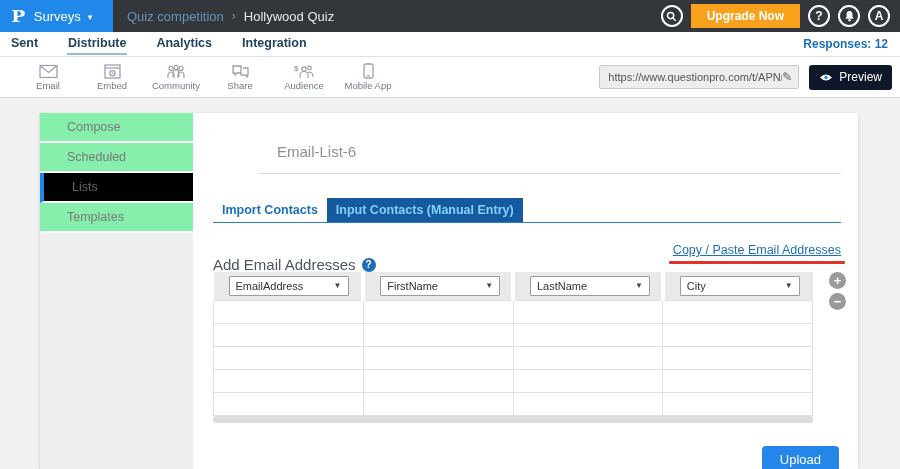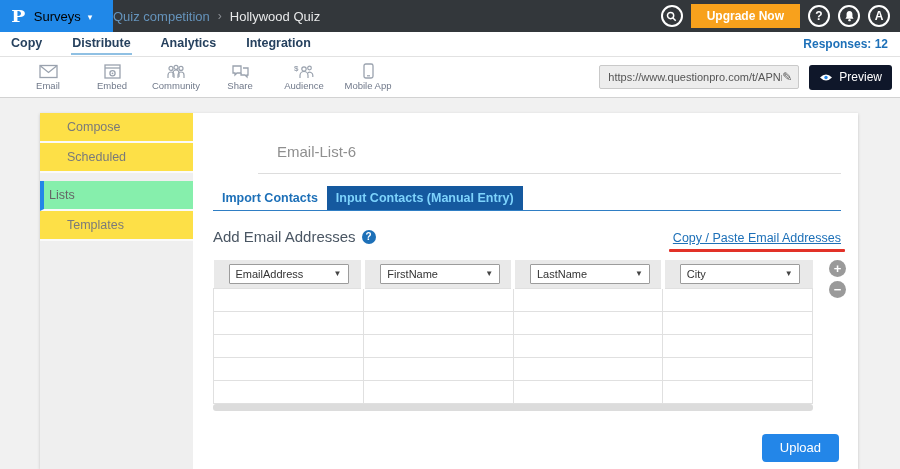--- a/index.html
+++ b/index.html
@@ -2,23 +2,23 @@
 <html><head>
 <meta charset="utf-8">
 <style>
   * { margin:0; padding:0; box-sizing:border-box; }
   html,body { width:900px; height:469px; overflow:hidden; font-family:"Liberation Sans",sans-serif; background:#f1f1f1; }
 
   
   .topbar { height:32px; background:#33373b; display:flex; align-items:stretch; }
   .logo-area { width:113px; background:#2088e8; display:flex; align-items:center; padding:0 10px 0 12px; cursor:pointer; }
   .logo-p { color:#fff; font-size:17px; font-weight:bold; font-family:"DejaVu Serif",serif; margin-right:9px; transform:scaleX(1.1); }
-  .product-name { color:#000000; font-size:13px; }
+  .product-name { color:#ffffff; font-size:13px; }
   .logo-caret { color:#fff; font-size:9px; margin-left:7px; margin-top:1px; }
-  .breadcrumb { display:flex; align-items:center; font-size:13px; gap:8px; }
+  .breadcrumb { display:flex; align-items:center; margin-left:14px; font-size:13px; gap:8px; }
   .bc-parent { color:#6593bb; cursor:pointer; }
   .bc-sep { color:#8b8f94; font-size:12px; }
   .bc-current { color:#e8e9ea; }
   .topbar-right { margin-left:auto; display:flex; align-items:center; gap:8px; padding-right:10px; }
   .circle-btn { width:22px; height:22px; border:2px solid #fff; border-radius:50%; display:flex; align-items:center; justify-content:center; color:#fff; font-size:12px; font-weight:bold; cursor:pointer; background:transparent; }
   .upgrade-btn { background:#f8a11c; color:#fff; border:none; border-radius:0; height:24px; padding:0 16px; font-size:12px; font-weight:bold; cursor:pointer; font-family:"Liberation Sans",sans-serif; }
 
   
   .navrow { height:25px; background:#fff; display:flex; align-items:center; padding:0 12px 0 10px; border-bottom:1px solid #e2e2e2; }
   .nav-item { font-size:12.5px; color:#26415e; font-weight:bold; margin-right:28px; padding:3px 1px; cursor:pointer; border-bottom:2px solid transparent; }
@@ -33,33 +33,33 @@
   .toolbar-right { margin-left:auto; display:flex; align-items:center; gap:10px; }
   .url-box { display:flex; align-items:center; background:#ededed; border:1px solid #c9c9c9; border-radius:2px; height:24px; width:200px; padding:0 6px 0 8px; }
   .url-input { border:none; background:transparent; outline:none; flex:1; min-width:0; font-size:11px; color:#555; font-family:"Liberation Sans",sans-serif; }
   .pencil { font-size:12px; color:#555; cursor:pointer; }
   .preview-btn { background:#0f172a; color:#fff; border:none; border-radius:3px; height:25px; padding:0 10px; font-size:12px; display:flex; align-items:center; gap:6px; cursor:pointer; font-family:"Liberation Sans",sans-serif; }
 
   
   .page { height:371px; padding:15px 0 0 40px; }
   .card { width:818px; height:356px; background:#fff; box-shadow:0 1px 3px rgba(0,0,0,.18); display:flex; }
   .sidebar { width:153px; background:#efefef; flex-shrink:0; }
-  .side-item { height:30px; display:flex; align-items:center; padding-left:27px; font-size:12.5px; color:#7a7a7a; border-bottom:2px solid #fafafa; cursor:pointer; background:#fde047; }
-  .side-item.active { background:#86efac; border-left:4px solid #2386e8; padding-left:5px; color:#666;margin-top:8px; }
+  .side-item { height:30px; display:flex; align-items:center; padding-left:27px; font-size:12.5px; color:#7a7a7a; border-bottom:2px solid #fafafa; cursor:pointer; background:#86efac; }
+  .side-item.active { background:#000000; border-left:4px solid #2386e8; padding-left:28px; color:#666; }
 
   .main { flex:1; padding:0 17px 0 20px; position:relative; }
   .list-title { margin:30px 0 0 64px; font-size:15px; color:#8f8f8f; }
   .title-divider { border-bottom:1px solid #ddd; margin:13px 0 0 45px; }
 
-  .tabs { display:flex; margin-top:12px; border-bottom:1px solid #2f7ec4; align-items:flex-end; }
+  .tabs { display:flex; margin-top:24px; border-bottom:1px solid #2f7ec4; align-items:flex-end; }
   .tab { font-size:12.5px; font-weight:bold; color:#1d70b8; padding:5px 9px; cursor:pointer; }
   .tab.active { background:#15599f; color:#7dd3fc; }
 
   .section-row { display:flex; align-items:flex-start; justify-content:space-between; margin-top:17px; height:24px; }
-  .section-title { font-size:15px; color:#4a5663; display:flex; align-items:center; gap:6px; }
+  .section-title { font-size:15px; color:#4a5663; display:flex; align-items:center; gap:6px;margin-top:16px; }
   .help-dot { width:14px; height:14px; border-radius:50%; background:#1d70b8; color:#fff; font-size:10px; font-weight:bold; display:inline-flex; align-items:center; justify-content:center; cursor:pointer; }
   .copy-paste { display:inline-block; }
   .copy-paste a { font-size:12.5px; font-weight:normal; color:#1d70b8; text-decoration:underline; cursor:pointer; }
   .red-mark { height:3px; background:#e23128; margin-top:3px; width:calc(100% + 8px); margin-left:-4px; border-radius:1px; }
 
   .table-zone { position:relative; margin-top:8px; width:600px; }
   table.contacts { width:600px; border-collapse:collapse; table-layout:fixed; }
   table.contacts thead td { background:#e9e9e9; height:28px; padding:0 0 0 15px; border-right:4px solid #fff; }
   table.contacts thead td:last-child { border-right:none; }
   .fake-select { width:120px; height:20px; background:#fff; border:1px solid #9c9c9c; border-radius:1px; display:flex; align-items:center; justify-content:space-between; padding:0 6px; font-size:11px; color:#333; cursor:pointer; }
@@ -102,21 +102,21 @@
           <circle cx="6" cy="11" r="1.3" fill="#fff"></circle>
         </svg>
     </button>
     <button class="circle-btn">
         <span>A</span>
       </button>
   </div>
 </div>
 
 <div class="navrow">
-  <span class="nav-item">Copy</span>
+  <span class="nav-item">Sent</span>
   <span class="nav-item active">Distribute</span>
   <span class="nav-item">Analytics</span>
   <span class="nav-item">Integration</span>
   <span class="responses">Responses: 12</span>
 </div>
 
 <div class="toolbar">
   <div class="tool-item">
     <svg width="19" height="15" viewBox="0 0 19 15">
         <rect x="1" y="1.5" width="17" height="12" fill="none" stroke="#9aa2ae" stroke-width="1.3"></rect>

